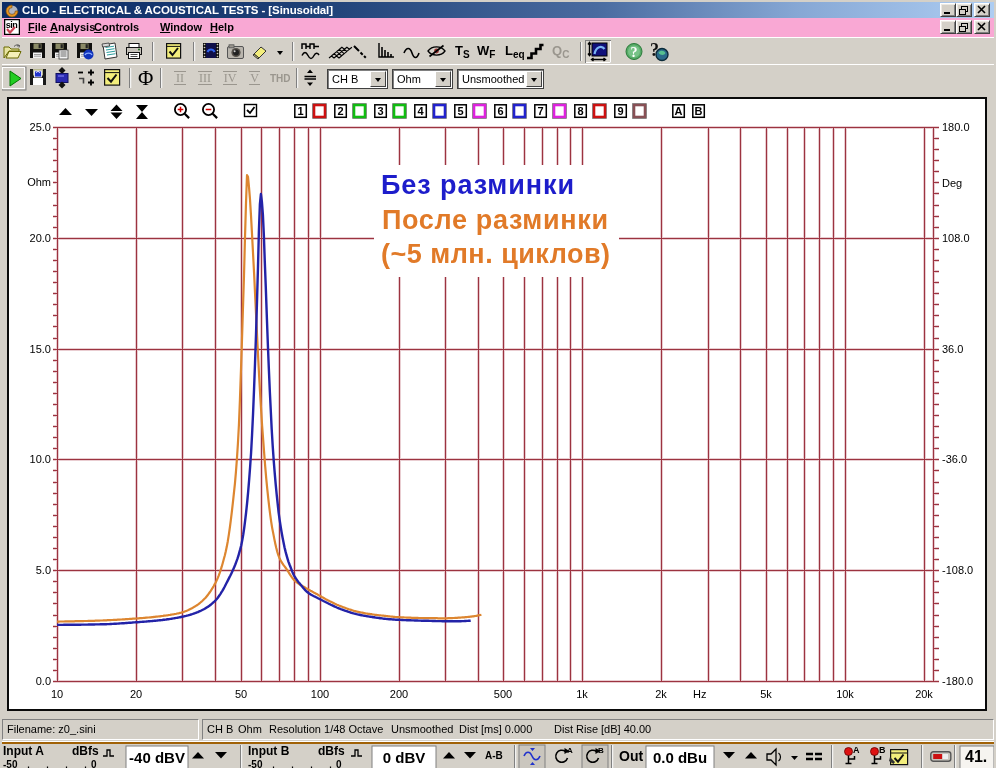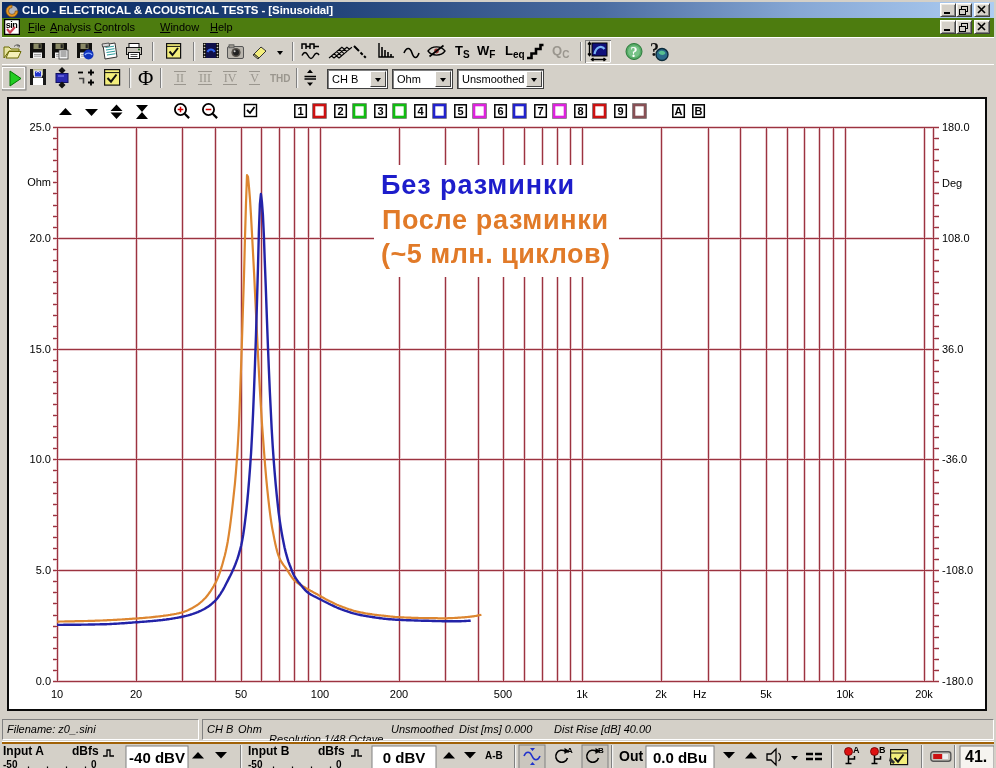--- a/index.html
+++ b/index.html
@@ -8,39 +8,39 @@
 #app{position:absolute;left:0;top:0;width:996px;height:768px;background:#d4d0c8;}
 .abs{position:absolute;}
 
 #titlebar{left:2px;top:2px;width:992px;height:16px;
   background:linear-gradient(90deg,#0c2c66 0%,#1d3f75 30%,#4a6ba0 60%,#86a7d4 80%,#aecdf2 100%);}
 #titletext{left:20px;top:2px;color:#fff;font-size:11.5px;font-weight:bold;white-space:nowrap;letter-spacing:-0.1px;}
 .winbtn{width:16px;height:14px;background:#d4d0c8;border:1px solid;
   border-color:#fff #404040 #404040 #fff;box-shadow:inset 1px 1px 0 #ece9e2, inset -1px -1px 0 #808080;
   font-size:9px;line-height:12px;text-align:center;font-weight:bold;color:#000;box-sizing:border-box;}
 
-#menubar{left:2px;top:18px;width:992px;height:19px;background:#4d7c0f;font-size:11px;}
-.menuitem{top:3px;color:#000;}
+#menubar{left:2px;top:18px;width:992px;height:19px;background:#f9a8d4;font-size:11px;}
+.menuitem{top:3px;color:#000;font-weight:bold;}
 .u{text-decoration:underline;}
 
 .tb{left:2px;width:992px;background:#d4d0c8;text-decoration:underline;}
 #tb1{top:37px;height:27px;border-top:1px solid #fff;}
 #tb2{top:64px;height:26px;border-top:1px solid #fff;}
 .dd{height:20px;background:#fff;border:1px solid #404040;box-shadow:inset 1px 1px 0 #808080;
   font-size:11px;color:#000;box-sizing:border-box;}
 .ddtxt{position:absolute;left:4px;top:3px;white-space:nowrap;}
 .ddbtn{position:absolute;right:1px;top:1px;bottom:1px;width:16px;background:#d4d0c8;
   border:1px solid;border-color:#fff #404040 #404040 #fff;box-sizing:border-box;}
 .ddbtn:after{content:"";position:absolute;left:4px;top:6px;border:3.5px solid transparent;border-top:4px solid #000;}
 
 #chartwin{left:7px;top:97px;width:976px;height:610px;border:2px solid #0a0a0a;background:#fff;}
 #plotsvg{position:absolute;left:0;top:0;}
 
 #statusbar{left:2px;top:718px;width:992px;height:24px;background:#d4d0c8;font-size:11px;}
-.panel{position:absolute;top:1px;height:21px;border:1px solid;border-color:#808080 #fff #fff #808080;box-sizing:border-box;font-style:italic;}
+.panel{position:absolute;top:1px;height:21px;border:1px solid;border-color:#808080 #fff #fff #808080;box-sizing:border-box;}
 
 #bottombar{left:2px;top:742px;width:992px;height:24px;background:#d4d0c8;font-size:11px;border-top:2px solid #a16207;box-shadow:0 -1px 0 #fff;}
 </style>
 </head>
 <body>
 <div id="app">
 
   <div id="titlebar" class="abs">
     <svg class="abs" style="left:3px;top:1px" width="15" height="15" viewBox="0 0 15 15">
       <circle cx="7" cy="8" r="5.6" fill="#b0b4c0"></circle>
@@ -379,21 +379,21 @@
     </svg>
   </div>
 
   <div id="statusbar" class="abs">
     <div class="panel" style="left:0px;width:197px">
         <span class="abs" style="left:4px;top:3px">Filename: z0_.sini</span>
       </div>
     <div class="panel" style="left:200px;width:792px">
       <span class="abs" style="left:4px;top:3px">CH B</span>
       <span class="abs" style="left:35px;top:3px">Ohm</span>
-      <span class="abs" style="left:66px;top:13px">Resolution 1/48 Octave</span>
+      <span class="abs" style="left:66px;top:3px">Resolution 1/48 Octave</span>
       <span class="abs" style="left:188px;top:3px">Unsmoothed</span>
       <span class="abs" style="left:256px;top:3px">Dist [ms] 0.000</span>
       <span class="abs" style="left:351px;top:3px">Dist Rise [dB] 40.00</span>
     </div>
   </div>
 
   <div id="bottombar" class="abs">
     <svg class="abs" style="left:0;top:0" width="992" height="26" viewBox="0 0 992 26">
         <text x="1" y="11" font-size="12" font-family="Liberation Sans" font-weight="bold" fill="#000">Input A</text>
         <text x="1" y="24" font-size="10" font-family="Liberation Sans" font-weight="bold" fill="#000">-50</text>

